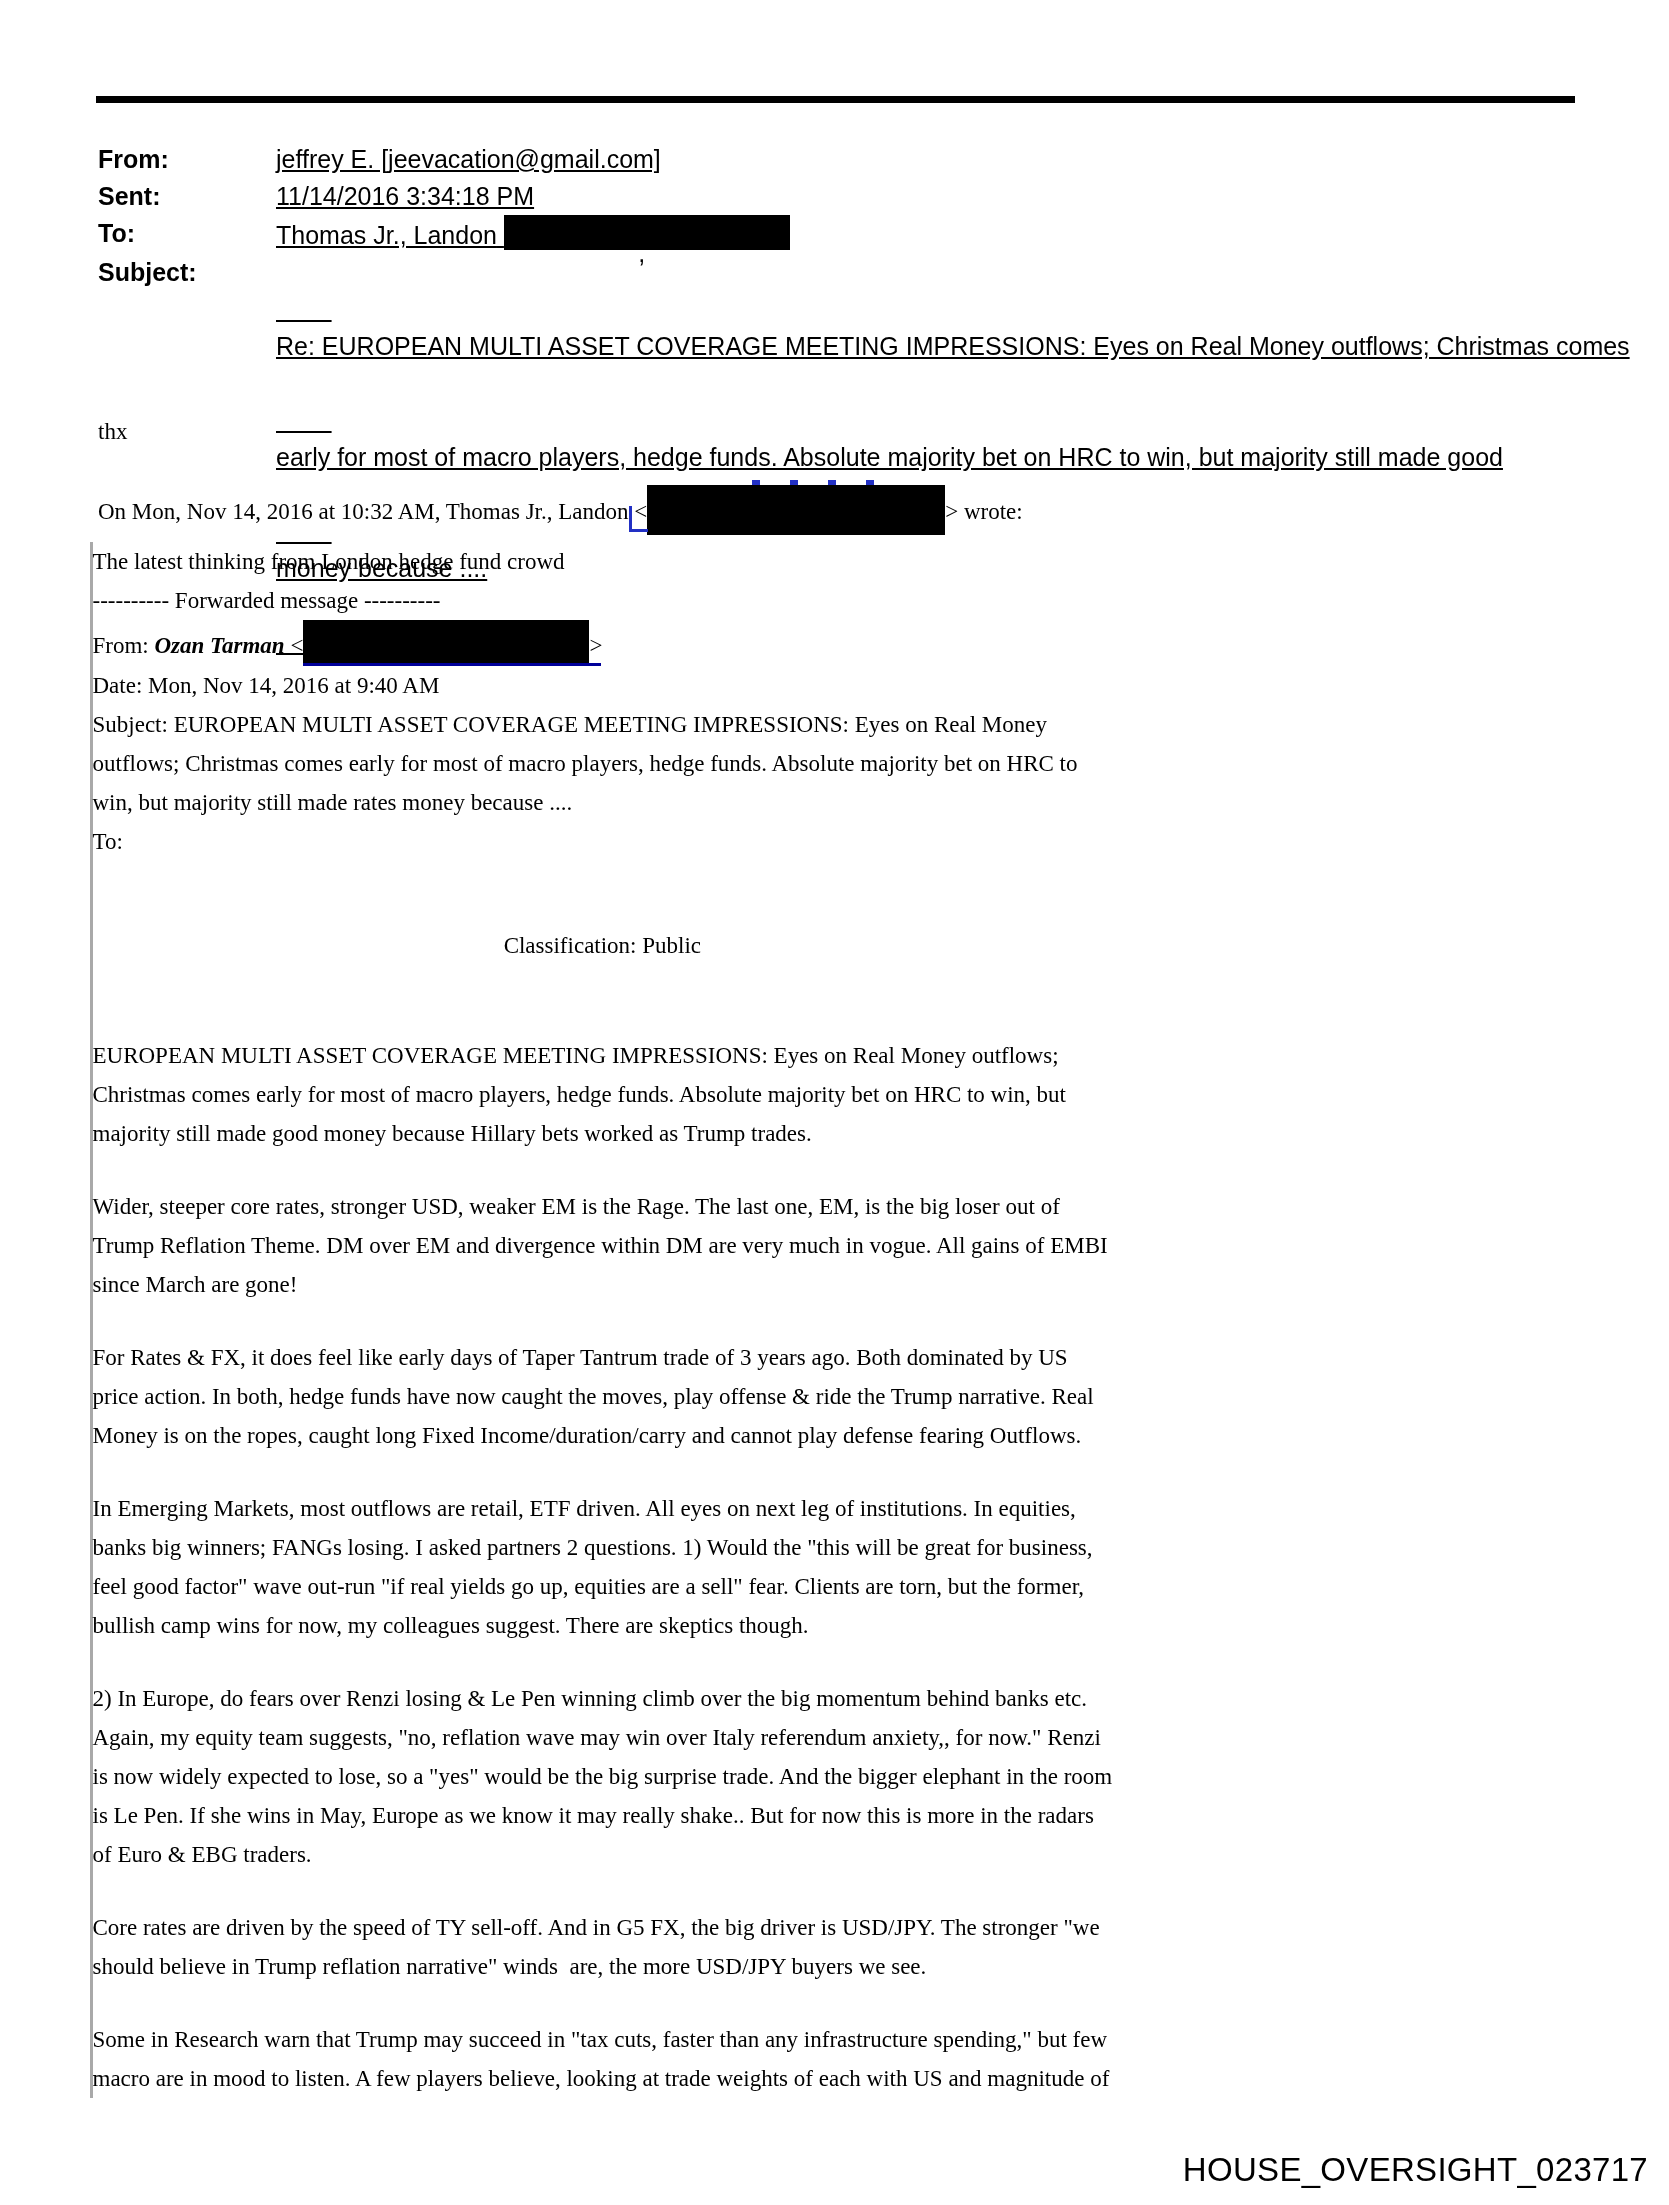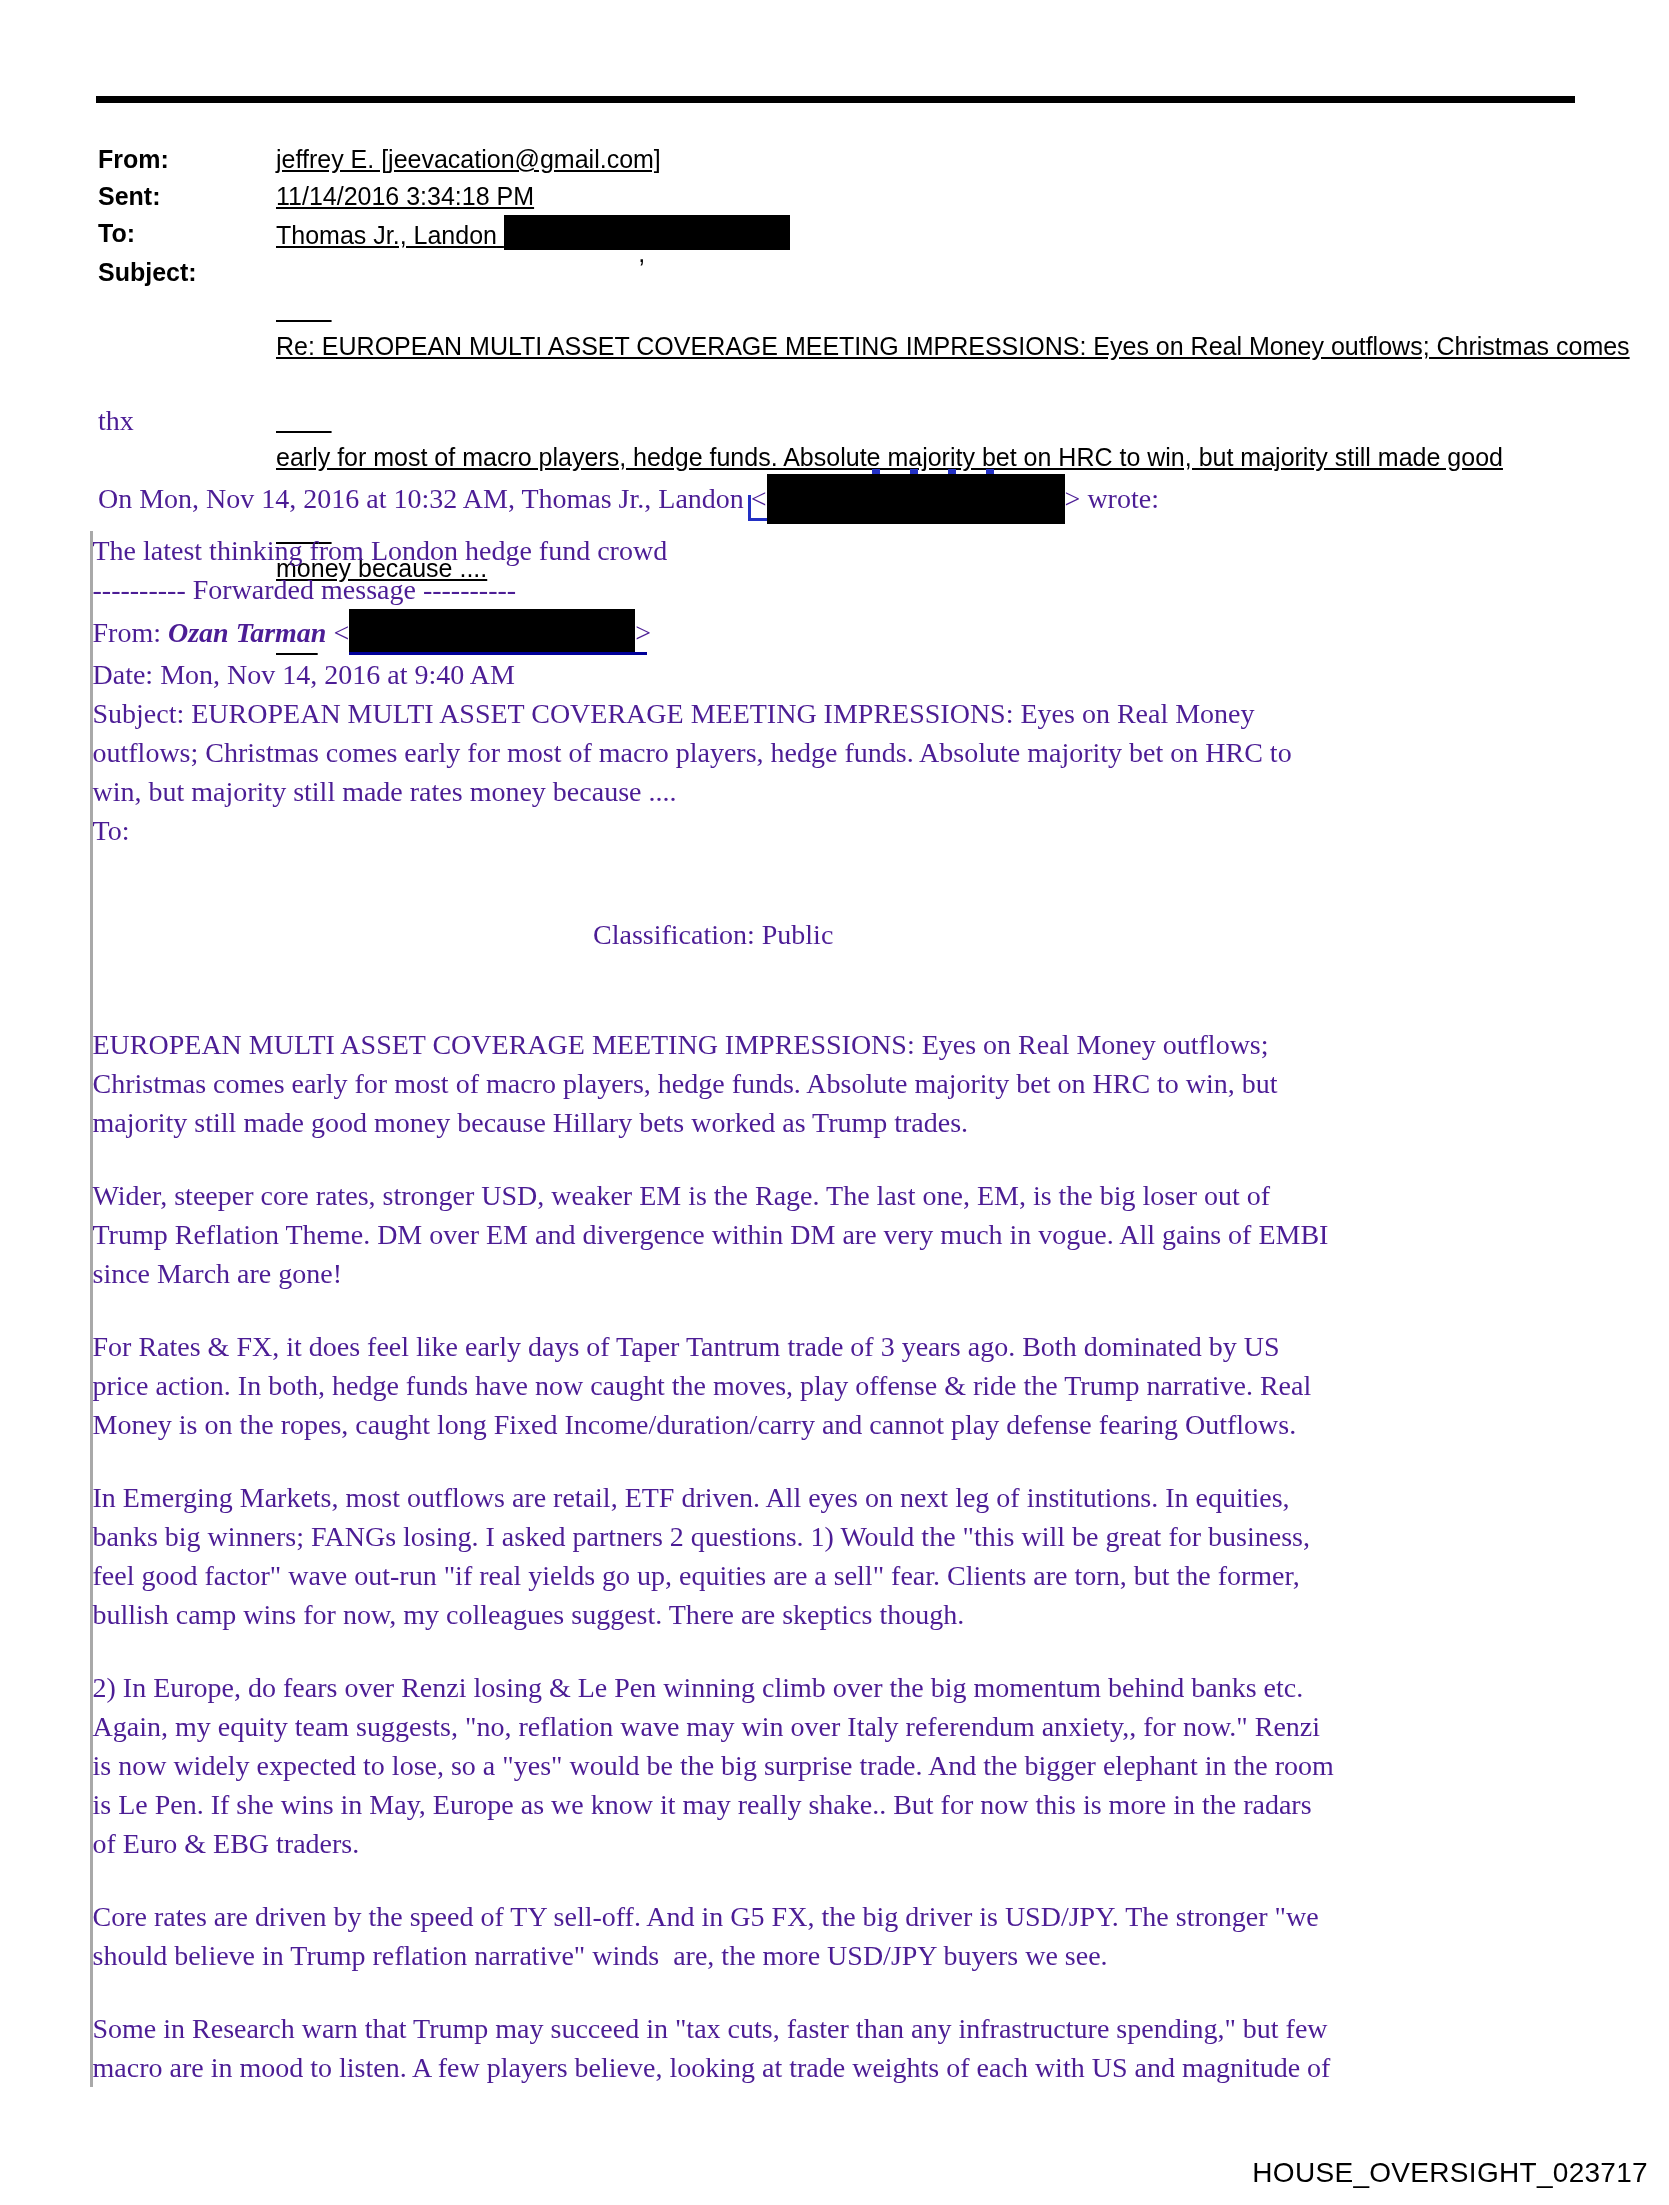--- a/index.html
+++ b/index.html
@@ -18,22 +18,22 @@
     position:absolute; left:98px; top:141px;
     font-family:"Liberation Sans", sans-serif;
     font-size:25px; line-height:37px; color:#000;
   }
   .hrow { display:flex; align-items:flex-start; }
   .hlabel { width:178px; font-weight:bold; flex:0 0 178px; }
   .hvalue { white-space:pre;text-decoration:underline; }
   .subj-line { white-space:pre; }
   
   .bodytext {
-    position:absolute; left:98px; top:401px;
-    font-size:28px; line-height:39px; color:#4c1d95;
+    position:absolute; left:98px; top:412px;
+    font-size:23px; line-height:39px; color:#000000;
   }
   .line { white-space:pre; }
   .onmon { margin-top:34px; white-space:pre; }
   .quote {
     margin-top:6.5px; margin-left:-8.5px;
     border-left:3.3px solid #a9a9a9;
   }
   .classification { margin-top:65px;text-align:center; }
   .para { margin-top:34px; }
   .para-first { margin-top:71px; }
@@ -59,21 +59,21 @@
     border-bottom:3.9px solid #000099;
   }
   .redact-ozan::after { 
     content:""; position:absolute; right:-11.8px; bottom:-3.9px;
     width:11.8px; height:3.9px; background:#000099;
   }
   
   .footer {
     position:absolute; right:21px; bottom:15.7px;
     font-family:"Liberation Sans", sans-serif;
-    font-size:28px; color:#000; letter-spacing:0.3px;
+    font-size:33px; color:#000; letter-spacing:0.3px;
   }
 </style>
 </head>
 <body>
 
 <div>
 
   <div class="top-rule"></div>
 
   <div class="header">

